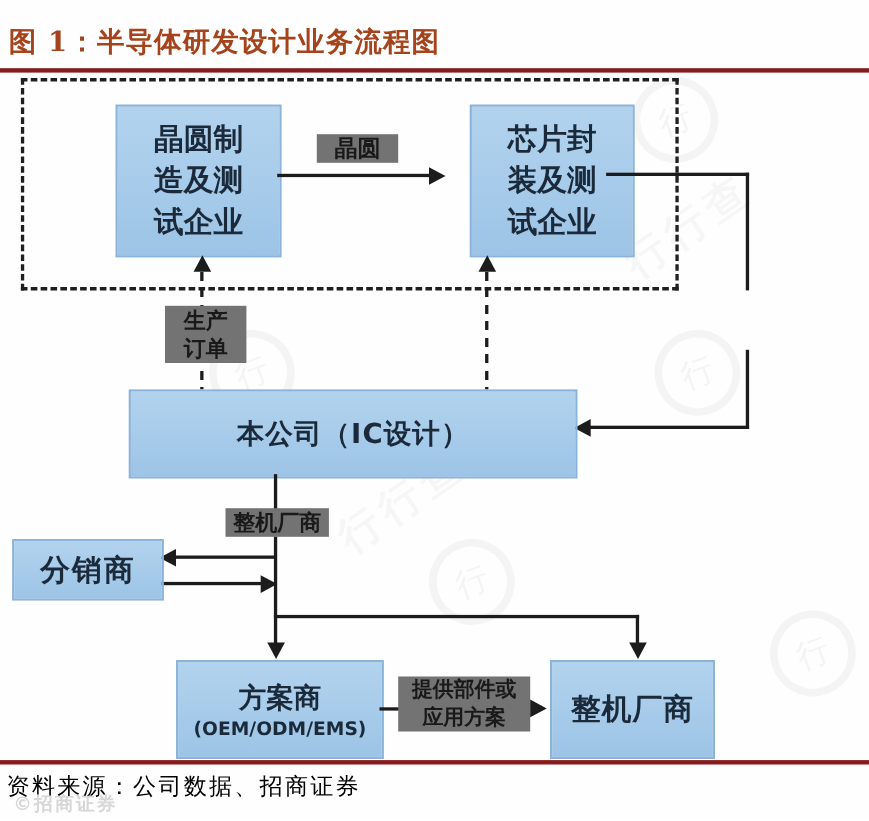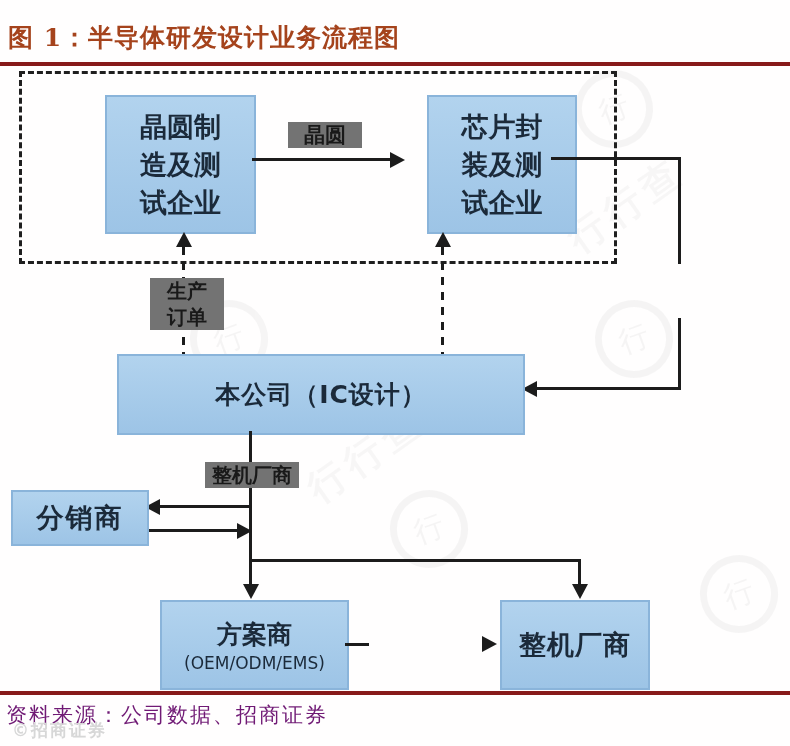--- a/index.html
+++ b/index.html
@@ -9,21 +9,21 @@
   }
   
   .fig-title{
     position:absolute;left:8px;top:21px;font-size:25px;font-weight:bold;
     color:#a5431c;font-family:"DejaVu Serif",serif;letter-spacing:1px;white-space:nowrap;
   }
   .rule{position:absolute;left:0;width:790px;height:4px;background:#871a1a;}
   .rule.top{top:62px;}
   .rule.bottom{top:691px;}
   .source-line{
-    position:absolute;left:6px;top:701px;font-size:21px;color:#701a75;
+    position:absolute;left:6px;top:701px;font-size:21px;color:#000000;
     font-family:"DejaVu Serif",serif;letter-spacing:2px;white-space:nowrap;
   }
   
   .dash-region{
     position:absolute;left:19px;top:71px;width:592px;height:187px;
     border:3px dashed #1f1f1f;
   }
   
   .node{
     position:absolute;display:flex;flex-direction:column;align-items:center;justify-content:center;
@@ -33,21 +33,21 @@
   .node .txt{white-space:pre-line;font-weight:700;}
   .n-wafer{left:105px;top:95px;width:147px;height:135px;}
   .n-package{left:405px;top:95px;width:146px;height:135px;margin-left:22px;}
   .n-wafer .txt,.n-package .txt{font-size:27px;line-height:38px;}
   .n-company{left:117px;top:354px;width:404px;height:77px;}
   .n-company .txt{font-size:25px;letter-spacing:1px;}
   .n-distributor{left:11px;top:490px;width:134px;height:52px;text-align:right;}
   .n-distributor .txt{font-size:27px;letter-spacing:2px;}
   .n-solution{left:160px;top:600px;width:185px;height:86px;}
   .n-solution .txt{font-size:25px;}
-  .n-solution .sub{font-size:17px;font-weight:400;margin-top:2px;}
+  .n-solution .sub{font-size:17px;font-weight:700;margin-top:2px;}
   .n-oem{left:500px;top:600px;width:146px;height:86px;}
   .n-oem .txt{font-size:27px;letter-spacing:1px;}
   
   .hline{position:absolute;height:3px;background:#1c1c1c;}
   .vline{position:absolute;width:3px;background:#1c1c1c;}
   .vdash{
     position:absolute;width:3px;
     background-image:repeating-linear-gradient(to bottom,#1c1c1c 0 8px,transparent 8px 15px);
   }
   
@@ -160,20 +160,22 @@
   <div class="hline" style="left:249px;top:559px;width:332px;"></div>
   <div class="vline" style="left:578px;top:559px;height:26px;"></div>
   <div class="arr down" style="left:572px;top:584px;"></div>
 
   <div class="node n-solution">
     <div class="txt">方案商</div>
     <div class="sub">(OEM/ODM/EMS)</div>
   </div>
 
   <div class="hline" style="left:345px;top:643px;width:24px;"></div>
+  <div class="lbl l-provide">提供部件或
+应用方案</div>
   <div class="arr right" style="left:482px;top:636px;"></div>
 
   <div class="node n-oem">
     <div class="txt">整机厂商</div>
   </div>
 
   <div class="rule bottom"></div>
   <div class="source-line">资料来源：公司数据、招商证券</div>
   <div class="wm-corner">©招商证券</div>
 

